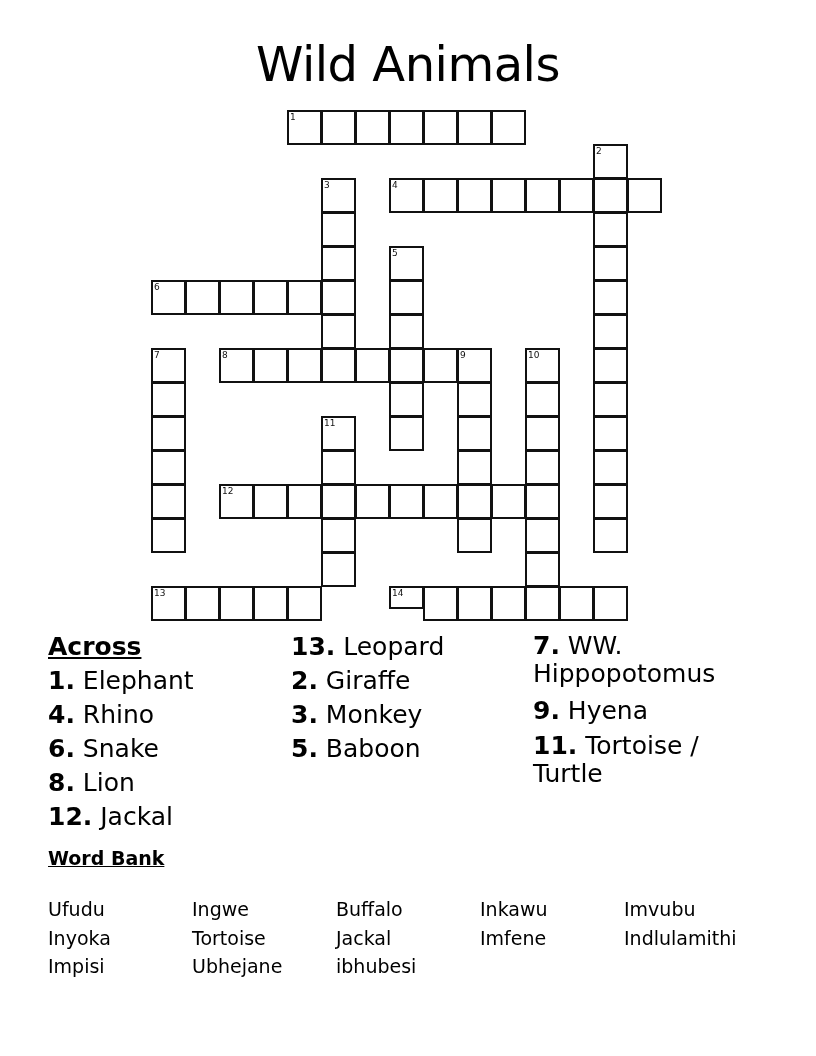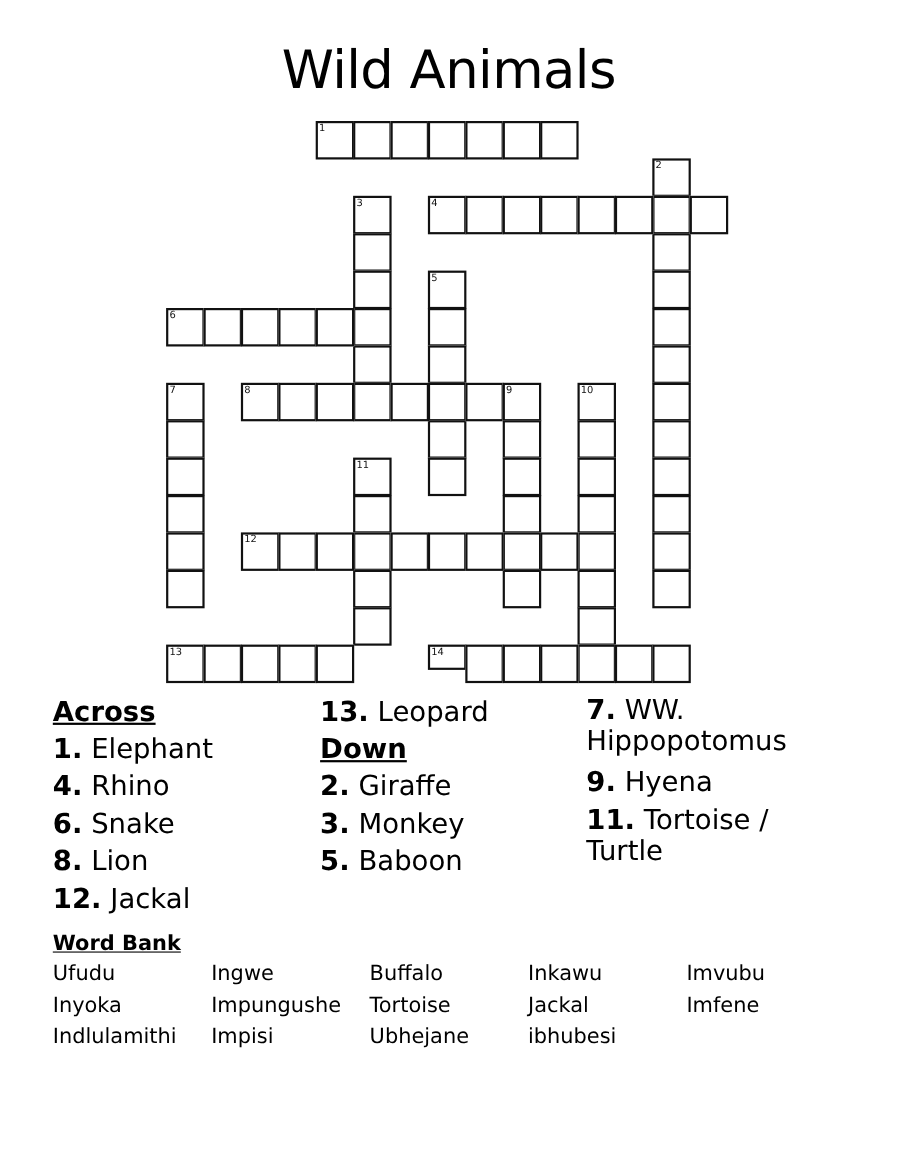--- a/index.html
+++ b/index.html
@@ -12,21 +12,21 @@
           border: 2px solid #111; background: #fff; margin-left: -1px; margin-top: -1px; }
   .cell .num { position: absolute; left: 1px; top: 0px; font-size: 9px; line-height: 10px;
                font-family: "DejaVu Sans", sans-serif; color: #111; }
   .clues { position: absolute; font-size: 25px; line-height: 34px; }
   .clue { white-space: nowrap; }
   .clue b { font-weight: bold; }
   .heading { font-weight: bold; text-decoration: underline; }
   .wrapclue { white-space: normal; line-height: 28px; margin-bottom: 6px; }
   .wordbank { position: absolute; left: 48px; top: 845px; width: 720px; }
   .wb-title { font-size: 19px; font-weight: bold; text-decoration: underline; line-height: 26px; }
-  .wb-grid { display: grid; grid-template-columns: 144px 144px 144px 144px 144px; }
+  .wb-grid { display: grid; grid-template-columns: 144px 144px 144px 144px 144px; margin-top: 24px; }
   .wb-word { font-size: 19px; line-height: 28.5px; white-space: nowrap; }
 </style>
 </head>
 <body>
 
 <div class="title">Wild Animals</div>
 
 <div id="grid">
     <div class="cell" style="left: 288px; top: 111px; width: 35px; height: 35px;">
       <span class="num">1</span>
@@ -153,42 +153,40 @@
   <div class="clue heading">Across</div>
   <div class="clue"><b>1.</b> <span>Elephant</span></div>
   <div class="clue"><b>4.</b> <span>Rhino</span></div>
   <div class="clue"><b>6.</b> <span>Snake</span></div>
   <div class="clue"><b>8.</b> <span>Lion</span></div>
   <div class="clue"><b>12.</b> <span>Jackal</span></div>
 </div>
 
 <div class="clues" style="left:291px; top:630px;">
   <div class="clue"><b>13.</b> <span>Leopard</span></div>
-  <div class="clue heading">Down</div>
   <div class="clue"><b>2.</b> <span>Giraffe</span></div>
   <div class="clue"><b>3.</b> <span>Monkey</span></div>
   <div class="clue"><b>5.</b> <span>Baboon</span></div>
 </div>
 
 <div class="clues" style="left:533px; top:632px; width:200px;">
   <div class="clue wrapclue"><b>7.</b> <span>WW. Hippopotomus</span></div>
   <div class="clue" style="line-height:34px;"><b>9.</b> <span>Hyena</span></div>
   <div class="clue wrapclue" style="margin-top:4px;"><b>11.</b> <span>Tortoise / Turtle</span></div>
 </div>
 
 <div class="wordbank">
   <div class="wb-title">Word Bank</div>
   <div class="wb-grid">
     <div class="wb-word">Ufudu</div>
     <div class="wb-word">Ingwe</div>
     <div class="wb-word">Buffalo</div>
     <div class="wb-word">Inkawu</div>
     <div class="wb-word">Imvubu</div>
     <div class="wb-word">Inyoka</div>
-    <div class="wb-word">Impungushe</div>
     <div class="wb-word">Tortoise</div>
     <div class="wb-word">Jackal</div>
     <div class="wb-word">Imfene</div>
     <div class="wb-word">Indlulamithi</div>
     <div class="wb-word">Impisi</div>
     <div class="wb-word">Ubhejane</div>
     <div class="wb-word">ibhubesi</div>
   </div>
 </div>
 

